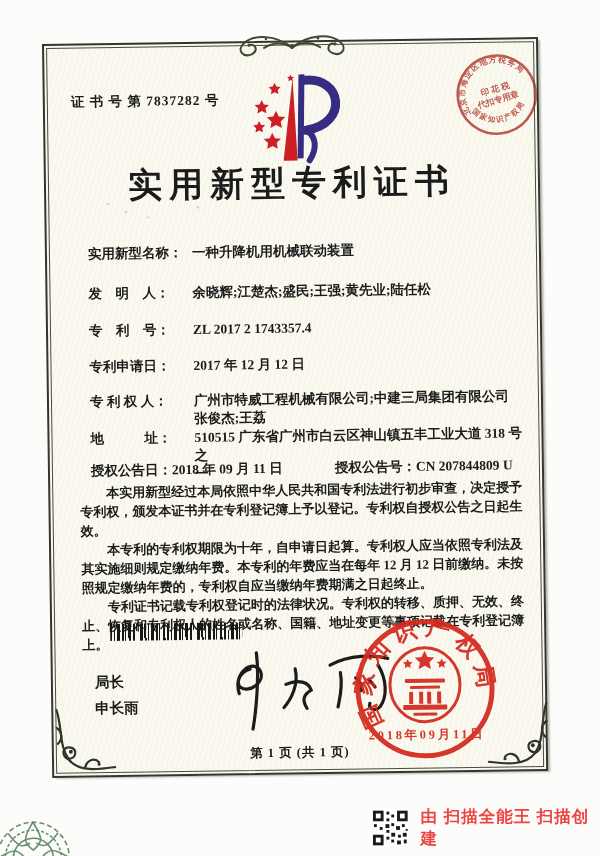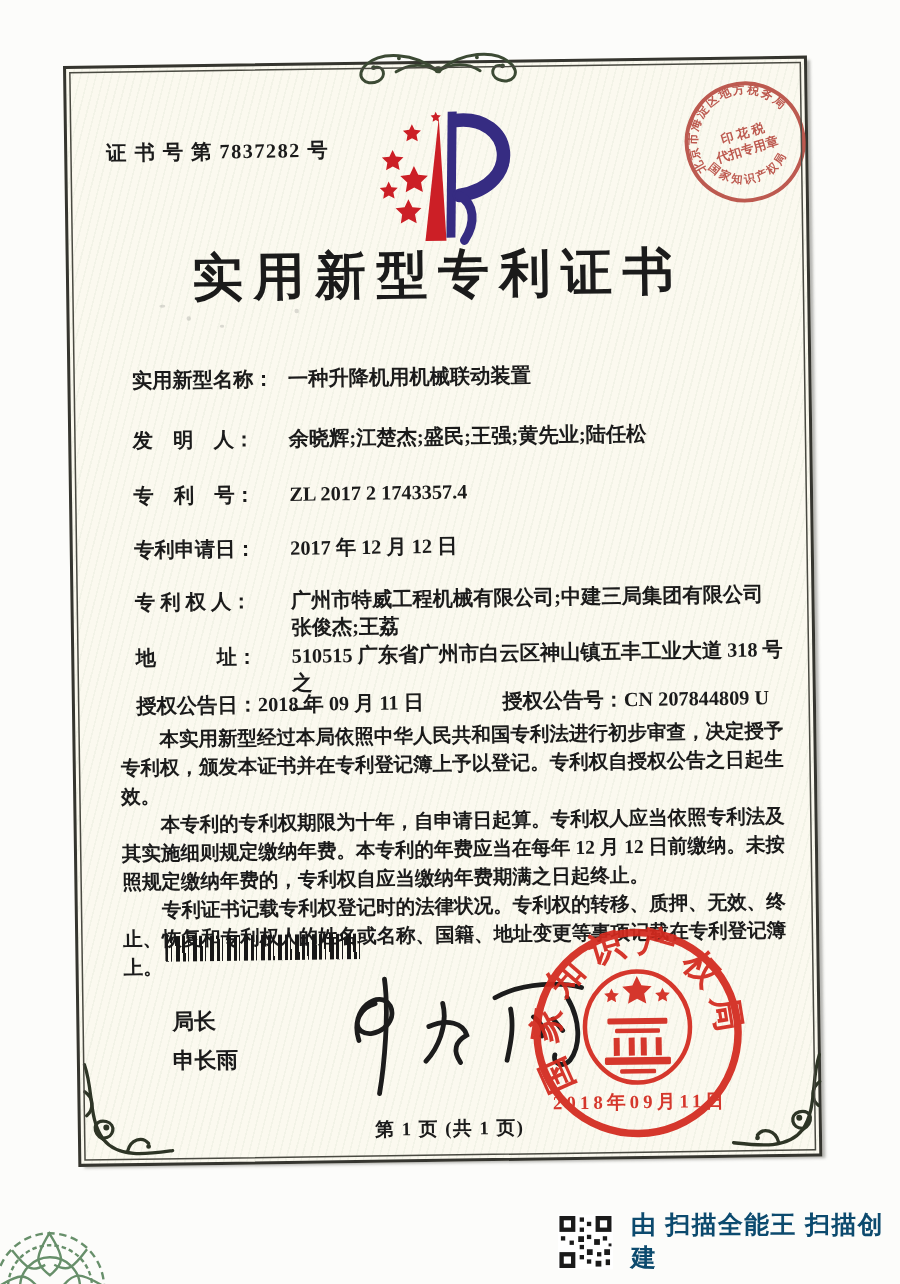--- a/index.html
+++ b/index.html
@@ -42,40 +42,40 @@
     font-size:13.5px; font-weight:700; }
   .grant .g-left { width:244px; }
   
   .paras { position:absolute; left:30px; top:438px; width:442px;
     font-size:13px; font-weight:600; line-height:19px; text-align:justify; }
   .paras p { text-indent:2em; }
   
   .barcode { position:absolute; left:58px; top:579px; width:132px; height:17px;
     background:repeating-linear-gradient(90deg,#171717 0 2px,transparent 2px 3.5px,
       #171717 3.5px 4.3px,transparent 4.3px 6.8px,#171717 6.8px 9.6px,transparent 9.6px 11.4px); }
-  .signer { position:absolute; left:62px; top:624px; font-size:14.5px; font-weight:700; line-height:26px; }
+  .signer { position:absolute; left:42px; top:624px; font-size:14.5px; font-weight:700; line-height:26px; }
   .signature { position:absolute; left:158px; top:596px; width:190px; height:95px; transform:rotate(-2deg); }
   .page-foot { position:absolute; left:0; top:702px; width:100%; text-align:center;
     font-size:12.5px; font-weight:700; letter-spacing:1px; }
   
   .seal-tax { position:absolute; left:409px; top:12px; width:86px; height:86px;
     transform:rotate(-16deg); opacity:0.88; }
   .seal-main { position:absolute; left:296px; top:572px; width:152px; height:152px; opacity:0.93; }
   
   .orn-top { position:absolute; left:158px; top:-12px; width:180px; height:32px; }
   .orn-bl { position:absolute; left:-5px; top:660px; width:72px; height:72px; }
   .orn-br { position:absolute; left:429px; top:660px; width:72px; height:72px; transform:scaleX(-1); }
   .rosette { position:absolute; left:-28px; top:798px; width:100px; height:100px; opacity:0.85; }
   
   .speck { position:absolute; background:rgba(70,70,70,0.18); border-radius:50%; }
   
   .cam { position:absolute; left:372px; top:806px; display:flex; align-items:center; gap:12px; }
   .cam .qr { width:38px; height:38px; }
   .cam .cap { font-family:"Liberation Sans","DejaVu Sans",sans-serif;
-    font-size:16.5px; font-weight:700; color:#0c4a6e; letter-spacing:1px; }
+    font-size:16.5px; font-weight:700; color:#ef4444; letter-spacing:1px; }
 </style>
 </head>
 <body>
 
 <div class="sheet-rot">
   <div class="frame">
 
     <svg class="orn-top" viewBox="0 0 180 32">
       <g stroke="#3c4a34" stroke-width="2" fill="none" stroke-linecap="round">
         <path d="M90,17 C74,4 52,3 42,12 C34,19 41,27 50,23 C56,20 54,12 47,14"></path>

